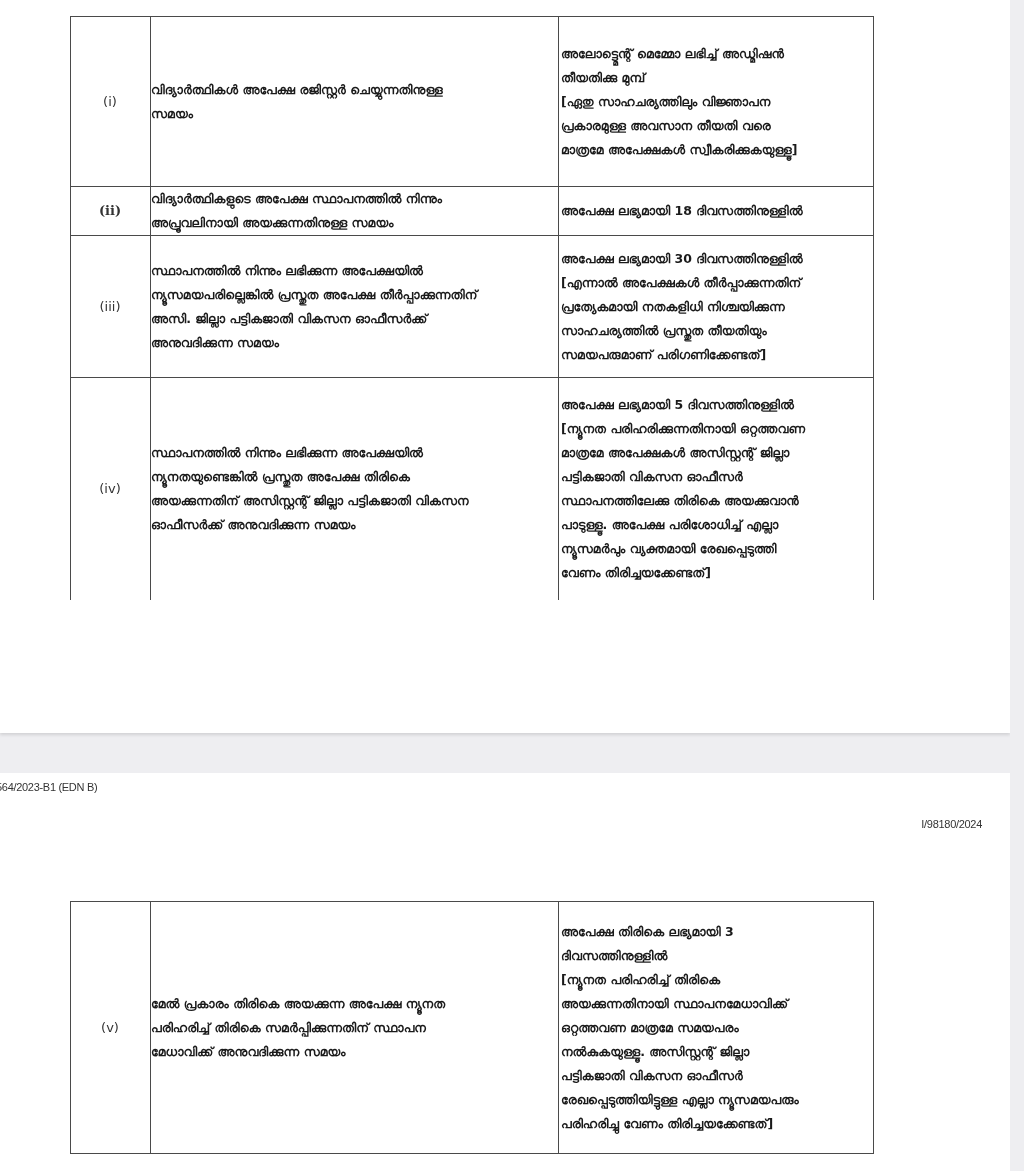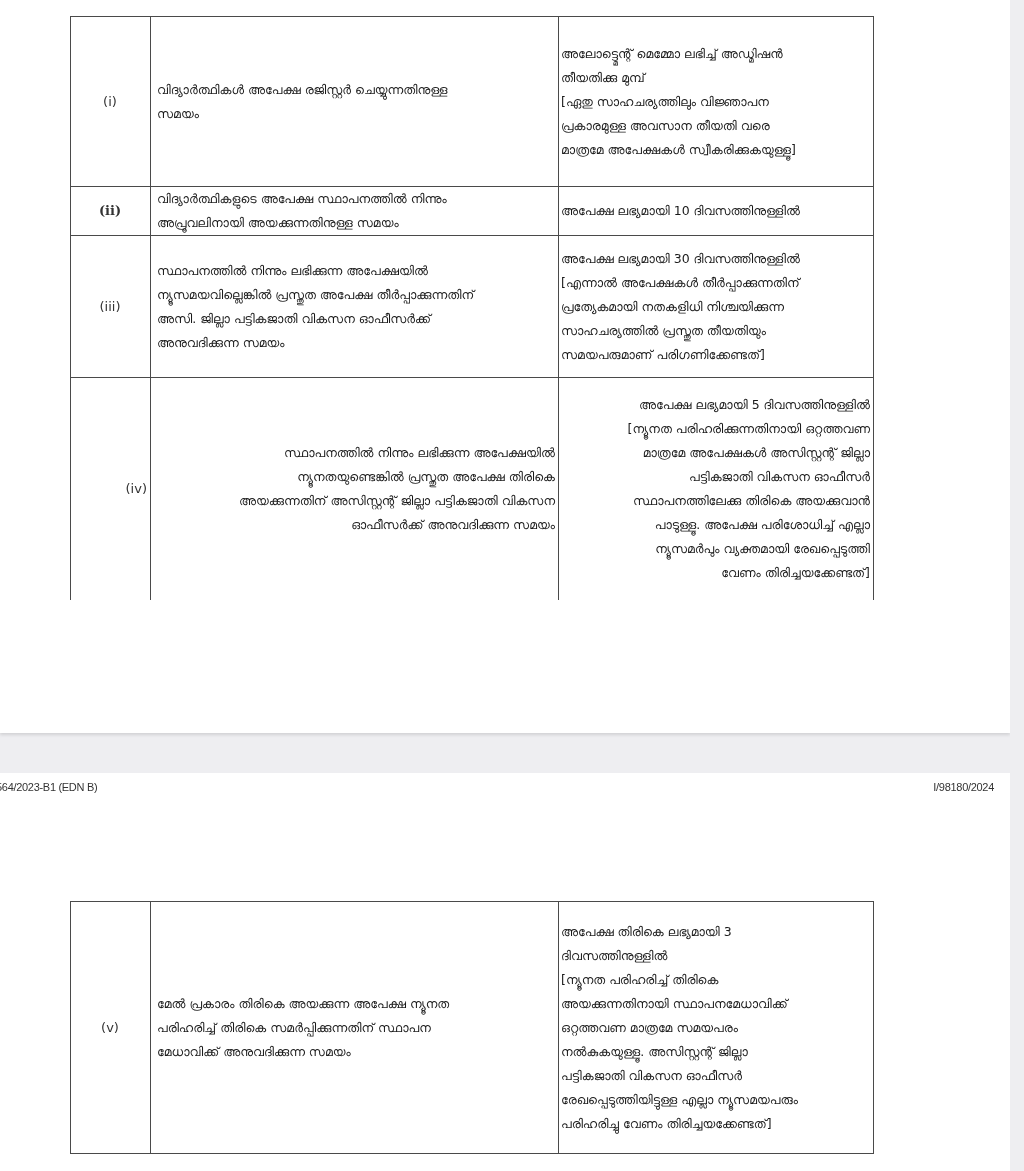--- a/index.html
+++ b/index.html
@@ -22,30 +22,30 @@
     position: absolute; border-collapse: collapse; table-layout: fixed;
     font-size: 12.5px; line-height: 24px;
   }
   #t1 { left: 70px; top: 16px; width: 803px; }
   #t2 { left: 70px; top: 128px; width: 803px; }
   table.doc td {
     border: 1.5px solid #4a4a4a; vertical-align: middle; padding: 0 3px 0 2px;
   }
   table.doc td.num { text-align: center; color: #333; font-size: 13px; }
   table.doc td.num.bold { font-family: "DejaVu Serif", serif; font-weight: bold; font-size: 13px; }
-  table.doc td.desc { padding-left: 6px; }
+  table.doc td.desc { padding-left: 0; }
   
-  #t1 tr.cut td { border-bottom: none; text-align: right; }
-  .line { display: block; white-space: nowrap; }
+  #t1 tr.cut td { border-bottom: none; }
+  .line { display: block; white-space: nowrap; font-weight: bold; }
   .hdr {
     position: absolute; top: 8px; font-family: "Liberation Sans", sans-serif;
     font-size: 11px; color: #333; letter-spacing: -0.3px;
   }
   #hdr-left { left: -4px; }
-  #hdr-right { right: 16px; }
+  #hdr-right { right: 28px; margin-top: 37px; }
 </style>
 </head>
 <body>
 
 <div class="page" id="page1">
   <table class="doc" id="t1">
     <colgroup>
         <col style="width:80px">
         <col style="width:408px">
         <col style="width:315px">
@@ -65,28 +65,28 @@
         <span class="line">മാത്രമേ അപേക്ഷകൾ സ്വീകരിക്കുകയുള്ളൂ]</span>
       </td>
     </tr>
     <tr style="height:40px">
       <td class="num bold">(ii)</td>
       <td class="desc">
         <span class="line">വിദ്യാർത്ഥികളുടെ അപേക്ഷ സ്ഥാപനത്തിൽ നിന്നും</span>
         <span class="line">അപ്രൂവലിനായി അയക്കുന്നതിനുള്ള സമയം</span>
       </td>
       <td>
-        <span class="line">അപേക്ഷ ലഭ്യമായി 10 ദിവസത്തിനുള്ളിൽ</span>
+        <span class="line">അപേക്ഷ ലഭ്യമായി 18 ദിവസത്തിനുള്ളിൽ</span>
       </td>
     </tr>
     <tr style="height:142px">
       <td class="num">(iii)</td>
       <td class="desc">
         <span class="line">സ്ഥാപനത്തിൽ നിന്നും ലഭിക്കുന്ന അപേക്ഷയിൽ</span>
-        <span class="line">ന്യൂസമയവില്ലെങ്കിൽ പ്രസ്തുത അപേക്ഷ തീർപ്പാക്കുന്നതിന്</span>
+        <span class="line">ന്യൂസമയപരില്ലെങ്കിൽ പ്രസ്തുത അപേക്ഷ തീർപ്പാക്കുന്നതിന്</span>
         <span class="line">അസി. ജില്ലാ പട്ടികജാതി വികസന ഓഫീസർക്ക്</span>
         <span class="line">അനുവദിക്കുന്ന സമയം</span>
       </td>
       <td>
         <span class="line">അപേക്ഷ ലഭ്യമായി 30 ദിവസത്തിനുള്ളിൽ</span>
         <span class="line">[എന്നാൽ അപേക്ഷകൾ തീർപ്പാക്കുന്നതിന്</span>
         <span class="line">പ്രത്യേകമായി നതകളിധി നിശ്ചയിക്കുന്ന</span>
         <span class="line">സാഹചര്യത്തിൽ പ്രസ്തുത തീയതിയും</span>
         <span class="line">സമയപരുമാണ് പരിഗണിക്കേണ്ടത്]</span>
       </td>

